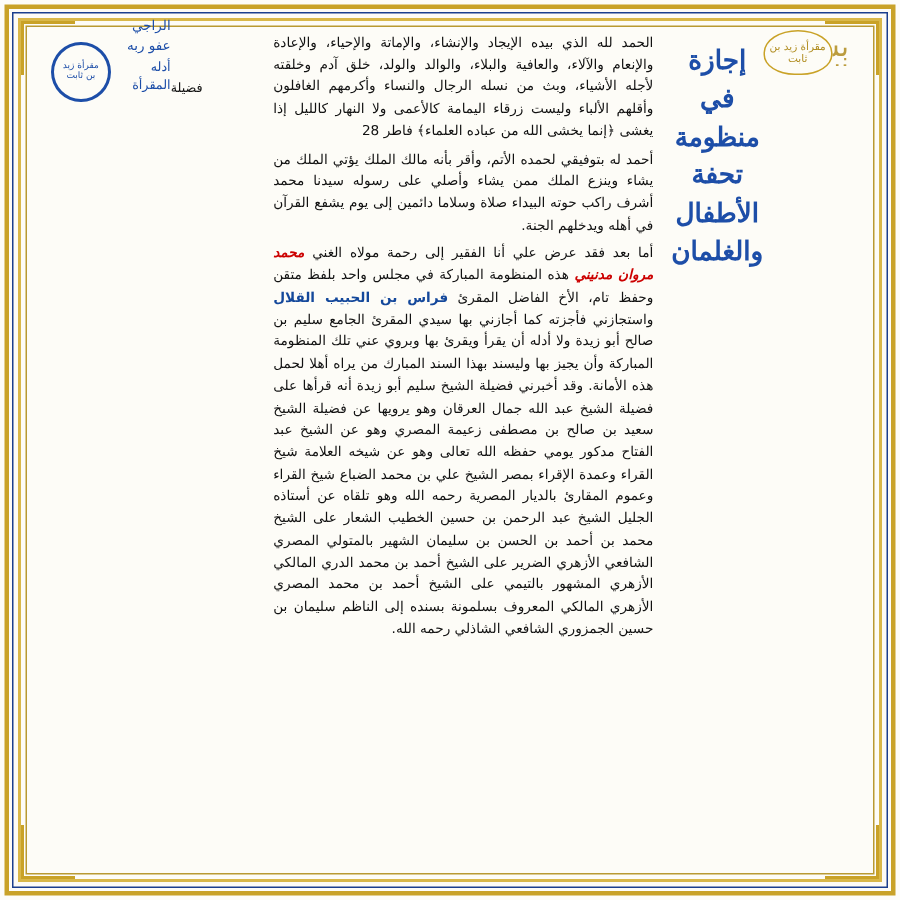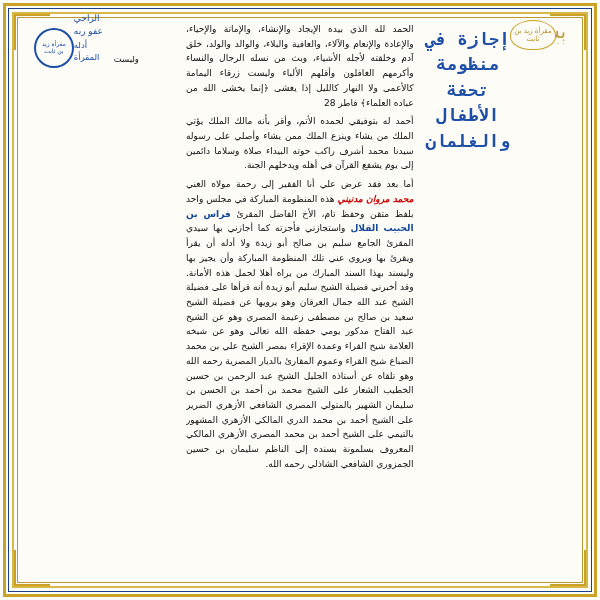--- a/index.html
+++ b/index.html
@@ -103,21 +103,21 @@
     justify-content: center;
     text-align: center;
     font-family: "DejaVu Serif", serif;
     padding: 1px;
     box-sizing: border-box;
   }
 
   .title {
     text-align: center;
     color: #1d4ea8;
-    font-family: Liberation Mono, monospace;
+    font-family: Liberation Serif, serif;
     font-weight: bold;
     font-size: 17.5px;
     line-height: 1.45;
     margin-top: 6px;
   }
   .title .line2 { display: block; }
 
   .rule {
     height: 1px;
     background: linear-gradient(to left, transparent, #c9a227 18%, #c9a227 82%, transparent);
@@ -169,21 +169,21 @@
     line-height: 1.1;
     display: flex;
     align-items: center;
     justify-content: center;
     text-align: center;
     padding: 2px;
     box-sizing: border-box;
     font-family: "DejaVu Serif", serif;
   }
   .sign-block {
-    text-align: left;
+    text-align: right;
     font-size: 8.5px;
     color: #1d4ea8;
     font-family: "DejaVu Sans", sans-serif;
     line-height: 1.5;
     padding-bottom: 4px;
   }
   .sign-block .hand {
     color: #1d4ea8;
     font-family: "DejaVu Serif", serif;
     font-size: 9px;
@@ -225,21 +225,21 @@
 
     <div class="body">
       <p>الحمد لله الذي بيده الإيجاد والإنشاء، والإماتة والإحياء، والإعادة والإنعام والآلاء، والعافية والبلاء، والوالد والولد، خلق آدم وخلقته لأجله الأشياء، وبث من نسله الرجال والنساء وأكرمهم الغافلون وأقلهم الألباء وليست زرقاء اليمامة كالأعمى ولا النهار كالليل إذا يغشى ﴿إنما يخشى الله من عباده العلماء﴾ فاطر 28</p>
       <p>أحمد له بتوفيقي لحمده الأتم، وأقر بأنه مالك الملك يؤتي الملك من يشاء وينزع الملك ممن يشاء وأصلي على رسوله سيدنا محمد أشرف راكب حوته البيداء صلاة وسلاما دائمين إلى يوم يشفع القرآن في أهله ويدخلهم الجنة.</p>
       <p>
         <span>أما بعد فقد عرض علي أنا الفقير إلى رحمة مولاه الغني </span><span class="hl-red">محمد مروان مدنيني</span><span> هذه المنظومة المباركة في مجلس واحد بلفظ متقن وحفظ تام، الأخ الفاضل المقرئ </span><span class="hl-blue">فراس بن الحبيب القلال</span><span> واستجازني فأجزته كما أجازني بها سيدي المقرئ الجامع سليم بن صالح أبو زيدة ولا أدله أن يقرأ ويقرئ بها وبروي عني تلك المنظومة المباركة وأن يجيز بها وليسند بهذا السند المبارك من يراه أهلا لحمل هذه الأمانة. وقد أخبرني فضيلة الشيخ سليم أبو زيدة أنه قرأها على فضيلة الشيخ عبد الله جمال العرقان وهو يرويها عن فضيلة الشيخ سعيد بن صالح بن مصطفى زعيمة المصري وهو عن الشيخ عبد الفتاح مدكور يومي حفظه الله تعالى وهو عن شيخه العلامة شيخ القراء وعمدة الإقراء بمصر الشيخ علي بن محمد الضباع شيخ القراء وعموم المقارئ بالديار المصرية رحمه الله وهو تلقاه عن أستاذه الجليل الشيخ عبد الرحمن بن حسين الخطيب الشعار على الشيخ محمد بن أحمد بن الحسن بن سليمان الشهير بالمتولي المصري الشافعي الأزهري الضرير على الشيخ أحمد بن محمد الدري المالكي الأزهري المشهور بالتيمي على الشيخ أحمد بن محمد المصري الأزهري المالكي المعروف بسلمونة بسنده إلى الناظم سليمان بن حسين الجمزوري الشافعي الشاذلي رحمه الله.</span>
       </p>
     </div>
 
     <div class="footer">
-      <div class="sign-label">وليست</div>
+      <div class="sign-label">فضيلة</div>
       <div class="sign-block">
         <div class="hand">الراجي عفو ربه</div>
         <div>أدله المقرأة</div>
       </div>
       <div class="stamp">مقرأة زيد بن ثابت</div>
     </div>
 
   </div>
 </div>
 

